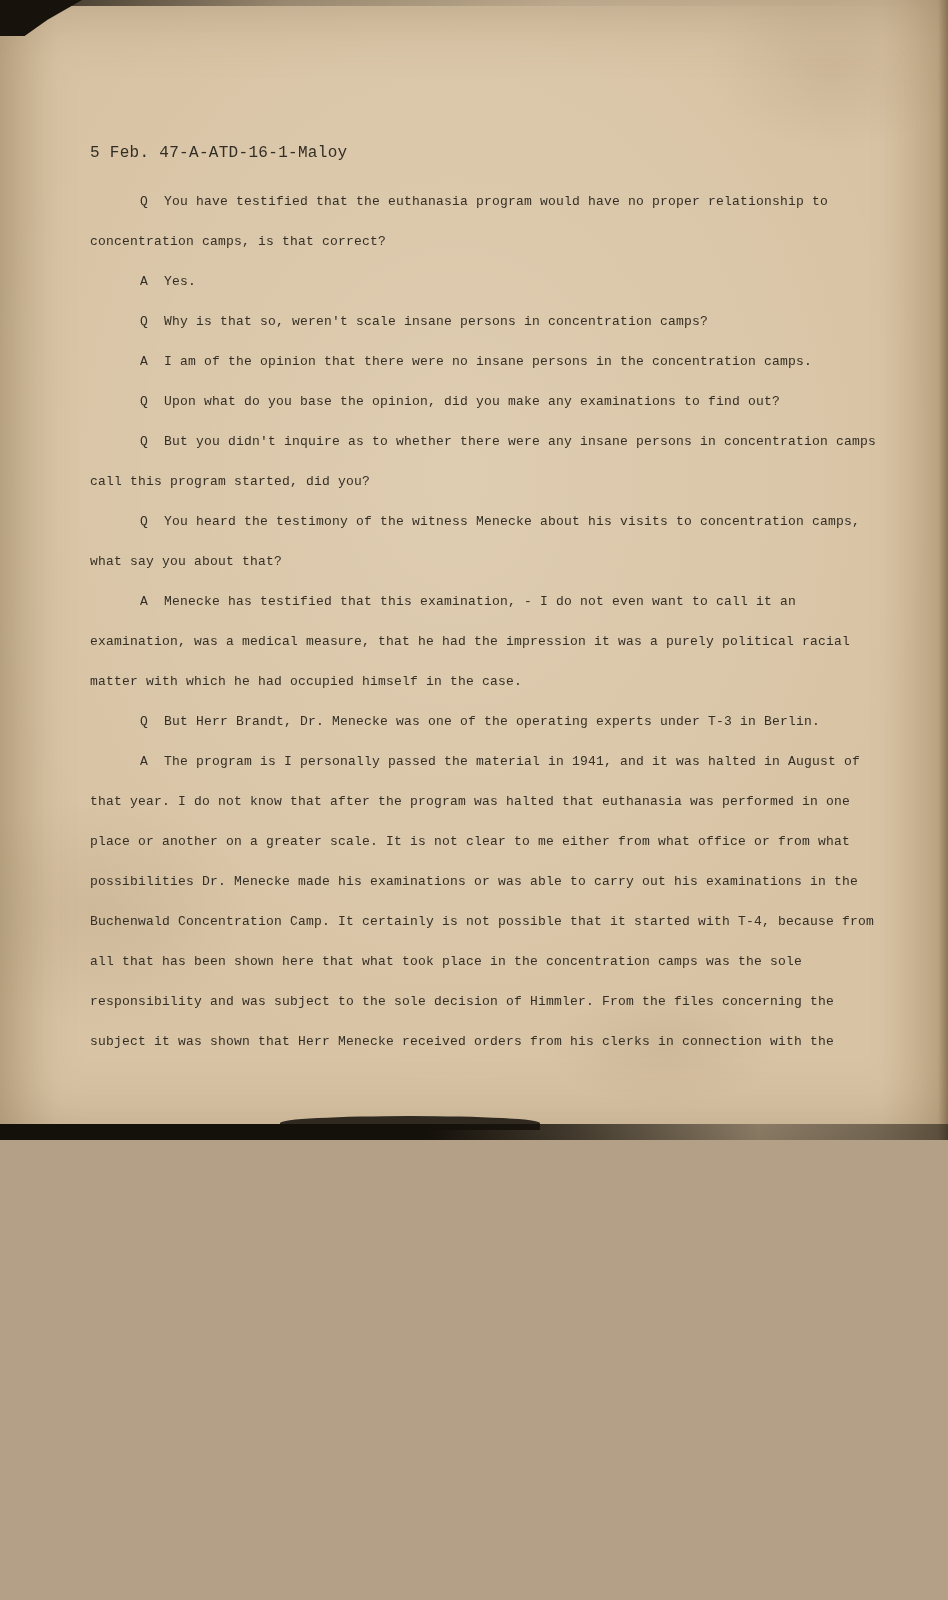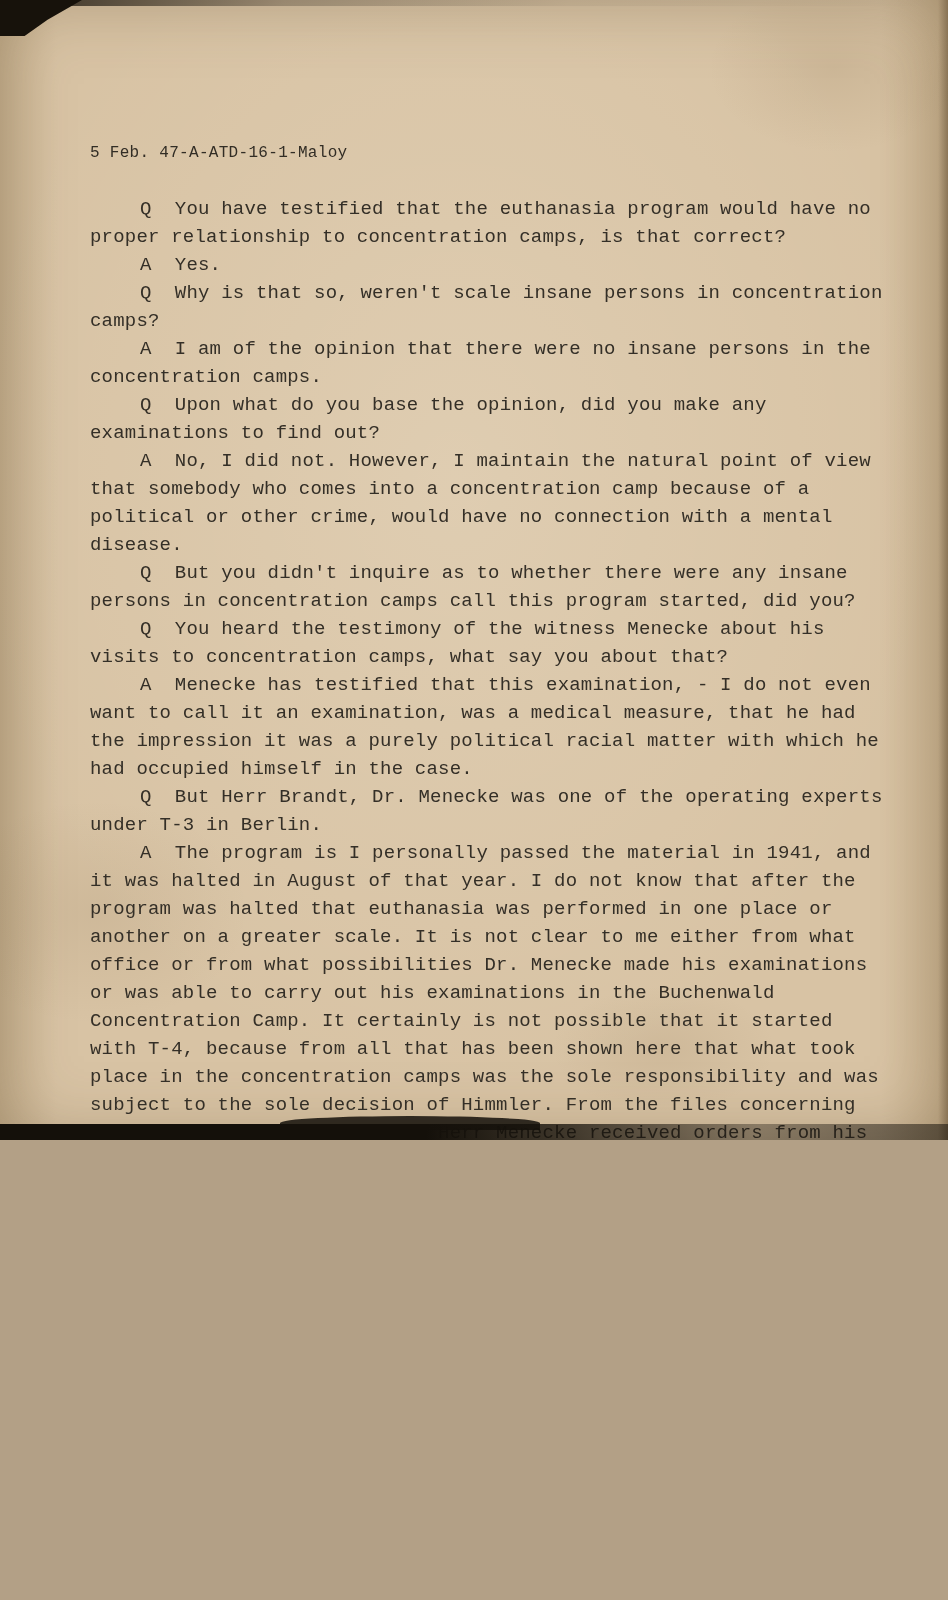--- a/index.html
+++ b/index.html
@@ -61,24 +61,24 @@
     position: absolute;
     left: 90px; top: 86px;
     font-size: 16px;
     line-height: 27px;
     color: #322d25;
     letter-spacing: 0.3px;
     white-space: pre;
   }
   .body-text {
     position: absolute;
-    left: 90px; top: 195px;
+    left: 90px; top: 182px;
     width: 796px;
-    font-size: 19px;
-    line-height: 28px;
+    font-size: 13px;
+    line-height: 40px;
     color: #342f27;
     letter-spacing: 0.2px;
   }
   .body-text p {
     margin: 0;
     text-indent: 50px;
     white-space: pre-wrap;
     text-align: left;
   }
   .page-number {
@@ -103,21 +103,20 @@
   <div class="header">
     <div>5 Feb. 47-A-ATD-16-1-Maloy</div>
   </div>
 
   <div class="body-text">
     <p>Q  You have testified that the euthanasia program would have no proper relationship to concentration camps, is that correct?</p>
     <p>A  Yes.</p>
     <p>Q  Why is that so, weren't scale insane persons in concentration camps?</p>
     <p>A  I am of the opinion that there were no insane persons in the concentration camps.</p>
     <p>Q  Upon what do you base the opinion, did you make any examinations to find out?</p>
-    <p>A  No, I did not. However, I maintain the natural point of view that somebody who comes into a concentration camp because of a political or other crime, would have no connection with a mental disease.</p>
     <p>Q  But you didn't inquire as to whether there were any insane persons in concentration camps call this program started, did you?</p>
     <p>Q  You heard the testimony of the witness Menecke about his visits to concentration camps, what say you about that?</p>
     <p>A  Menecke has testified that this examination, - I do not even want to call it an examination, was a medical measure, that he had the impression it was a purely political racial matter with which he had occupied himself in the case.</p>
     <p>Q  But Herr Brandt, Dr. Menecke was one of the operating experts under T-3 in Berlin.</p>
     <p>A  The program is I personally passed the material in 1941, and it was halted in August of that year. I do not know that after the program was halted that euthanasia was performed in one place or another on a greater scale. It is not clear to me either from what office or from what possibilities Dr. Menecke made his examinations or was able to carry out his examinations in the Buchenwald Concentration Camp. It certainly is not possible that it started with T-4, because from all that has been shown here that what took place in the concentration camps was the sole responsibility and was subject to the sole decision of Himmler. From the files concerning the subject it was shown that Herr Menecke received orders from his clerks in connection with the</p>
   </div>
 
   <div class="page-number">2528</div>
 
   <div class="bottom-bump"></div>

